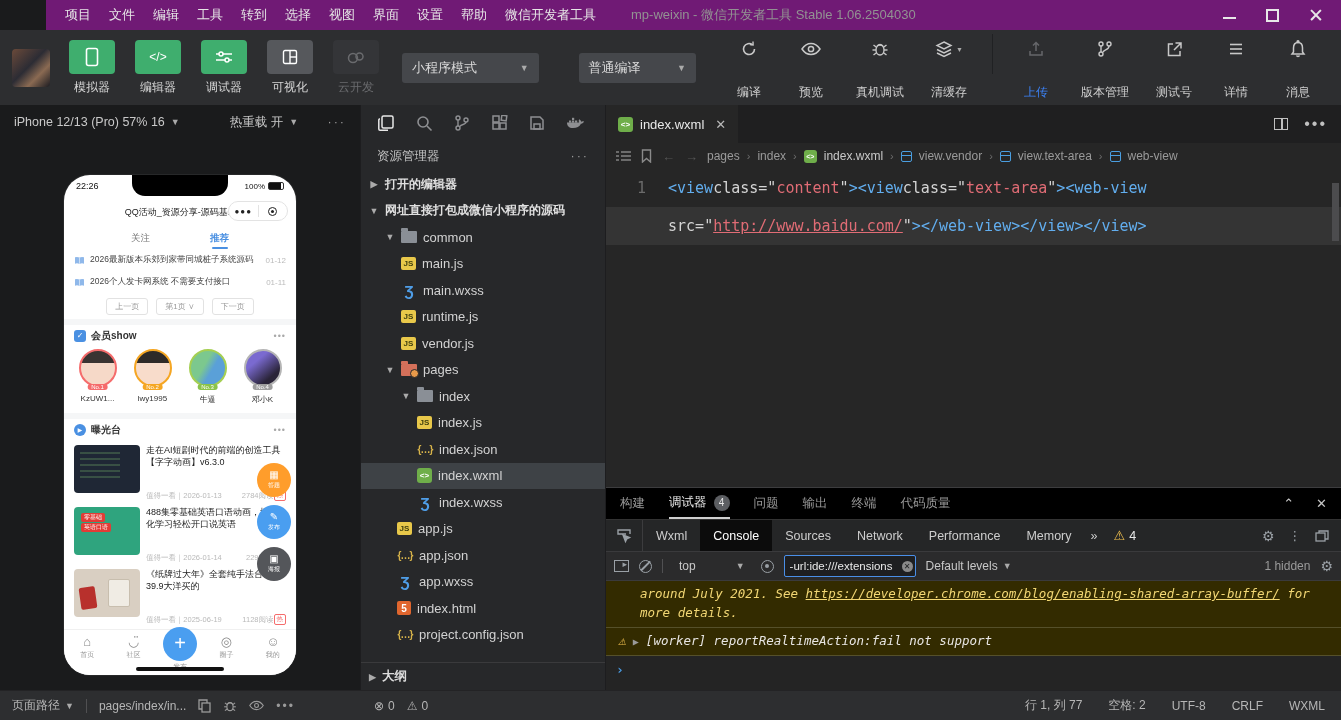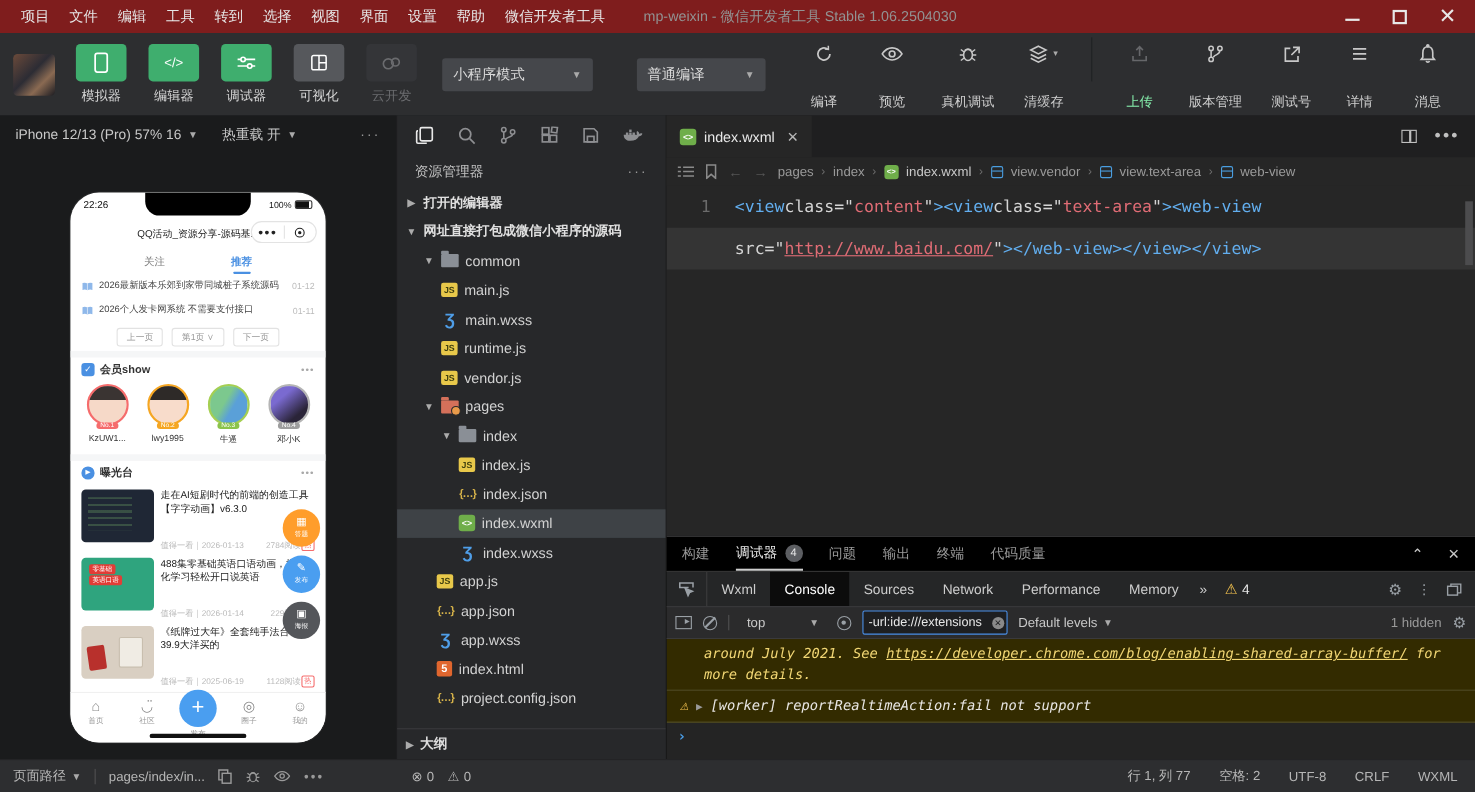--- a/index.html
+++ b/index.html
@@ -2,21 +2,21 @@
 <html><head>
 <meta charset="utf-8">
 <style>
   * { margin:0; padding:0; box-sizing:border-box; }
   html,body { background:#111; }
   #app { position:relative; width:1341px; height:720px; overflow:hidden;
          font-family:"Liberation Sans",sans-serif; color:#d0d0d0; background:#1a1b1c; }
   svg { display:block; }
 
   
-  .titlebar { height:30px; background:#7f1d1d; display:flex; align-items:center; padding:0 10px; }
+  .titlebar { height:30px; background:#701a75; display:flex; align-items:center; padding:0 10px;margin-left:46px; }
   .menu-item { font-size:13px; color:#e6e6e6; padding:0 9px; cursor:default; }
   .win-title { font-size:13px; color:#929292; margin-left:26px; flex:1; white-space:nowrap; overflow:hidden; }
   .win-ctrls { display:flex; align-items:center; gap:30px; margin-right:8px; color:#e8e8e8; }
   .wc { width:14px; height:14px; display:flex; align-items:center; justify-content:center; font-size:15px; }
   .wc-min { border-bottom:2px solid #e8e8e8; height:8px; width:13px; }
   .wc-max { width:13px; height:13px; border:2px solid #e8e8e8; }
   .wc-close { font-size:19px; line-height:13px; }
 
   
   .toolbar { height:75px; background:#2d2e30; display:flex; align-items:center; padding:0 12px; }
@@ -34,32 +34,32 @@
   .select { height:30px; background:#45474b; border-radius:3px; color:#dadada; font-size:13px;
             display:flex; align-items:center; justify-content:space-between; padding:0 10px;gap:25px; }
   .sel-mode { width:178px; margin-right:40px; }
   .sel-compile { width:152px; margin-right:22px; }
   .caret { font-size:9px; color:#aaa; }
   .tb-actions { display:flex; align-items:flex-start; }
   .tba { display:flex; flex-direction:column; align-items:center; width:62px; color:#c9c9c9; }
   .tba.wide { width:76px; }
   .tba-ic { height:30px; display:flex; align-items:center; justify-content:center; }
   .tba-label { font-size:12px; color:#cfcfcf; margin-top:20px; white-space:nowrap; }
-  .tba.dim { color:#66676a; } .tba.dim .tba-label { color:#86efac; }
+  .tba.dim { color:#66676a; } .tba.dim .tba-label { color:#3b82f6; }
 
   
   .main { position:absolute; top:105px; left:0; right:0; bottom:30px; display:flex; }
   .sim-col { width:360px; background:#1a1b1c; position:relative; flex:none; }
   .side-col { width:245px; background:#27282a; position:relative; flex:none; border-left:1px solid #1d1d1f; }
   .edit-col { flex:1; background:#262626; display:flex; flex-direction:column; border-left:1px solid #1d1d1f; min-width:0; }
 
   
   .devbar { height:34px; display:flex; align-items:center; padding:0 14px; font-size:12.5px; color:#c9c9c9; gap:6px; }
   .devbar .dots { margin-left:auto; color:#9a9a9a; letter-spacing:2px; }
-  .hotreload { margin-left:16px; }
+  .hotreload { margin-left:44px; }
   .phone { position:absolute; left:64px; top:70px; width:232px; height:500px; background:#fff; border-radius:26px;
            overflow:hidden; color:#333; box-shadow:0 0 0 1px rgba(255,255,255,.06); }
   .p-status { height:22px; display:flex; align-items:center; justify-content:space-between; padding:0 12px; font-size:9px; color:#111; position:relative; }
   .notch { position:absolute; left:50%; transform:translateX(-50%); top:0; width:96px; height:21px; background:#000; border-radius:0 0 13px 13px; }
   .battery { display:flex; align-items:center; gap:3px; font-size:8px; }
   .batt-shape { width:16px; height:8px; border:1px solid #333; border-radius:2px; position:relative; background:linear-gradient(90deg,#111 85%,transparent 85%); }
   .p-nav { height:30px; display:flex; align-items:center; justify-content:center; position:relative; font-size:9px; color:#222; }
   .capsule { position:absolute; right:8px; top:4px; width:60px; height:20px; border:1px solid #e3e3e3; border-radius:10px;
              display:flex; align-items:center; background:#fff; }
   .cap-dots { flex:1; text-align:center; font-size:8px; letter-spacing:1px; color:#222; }

